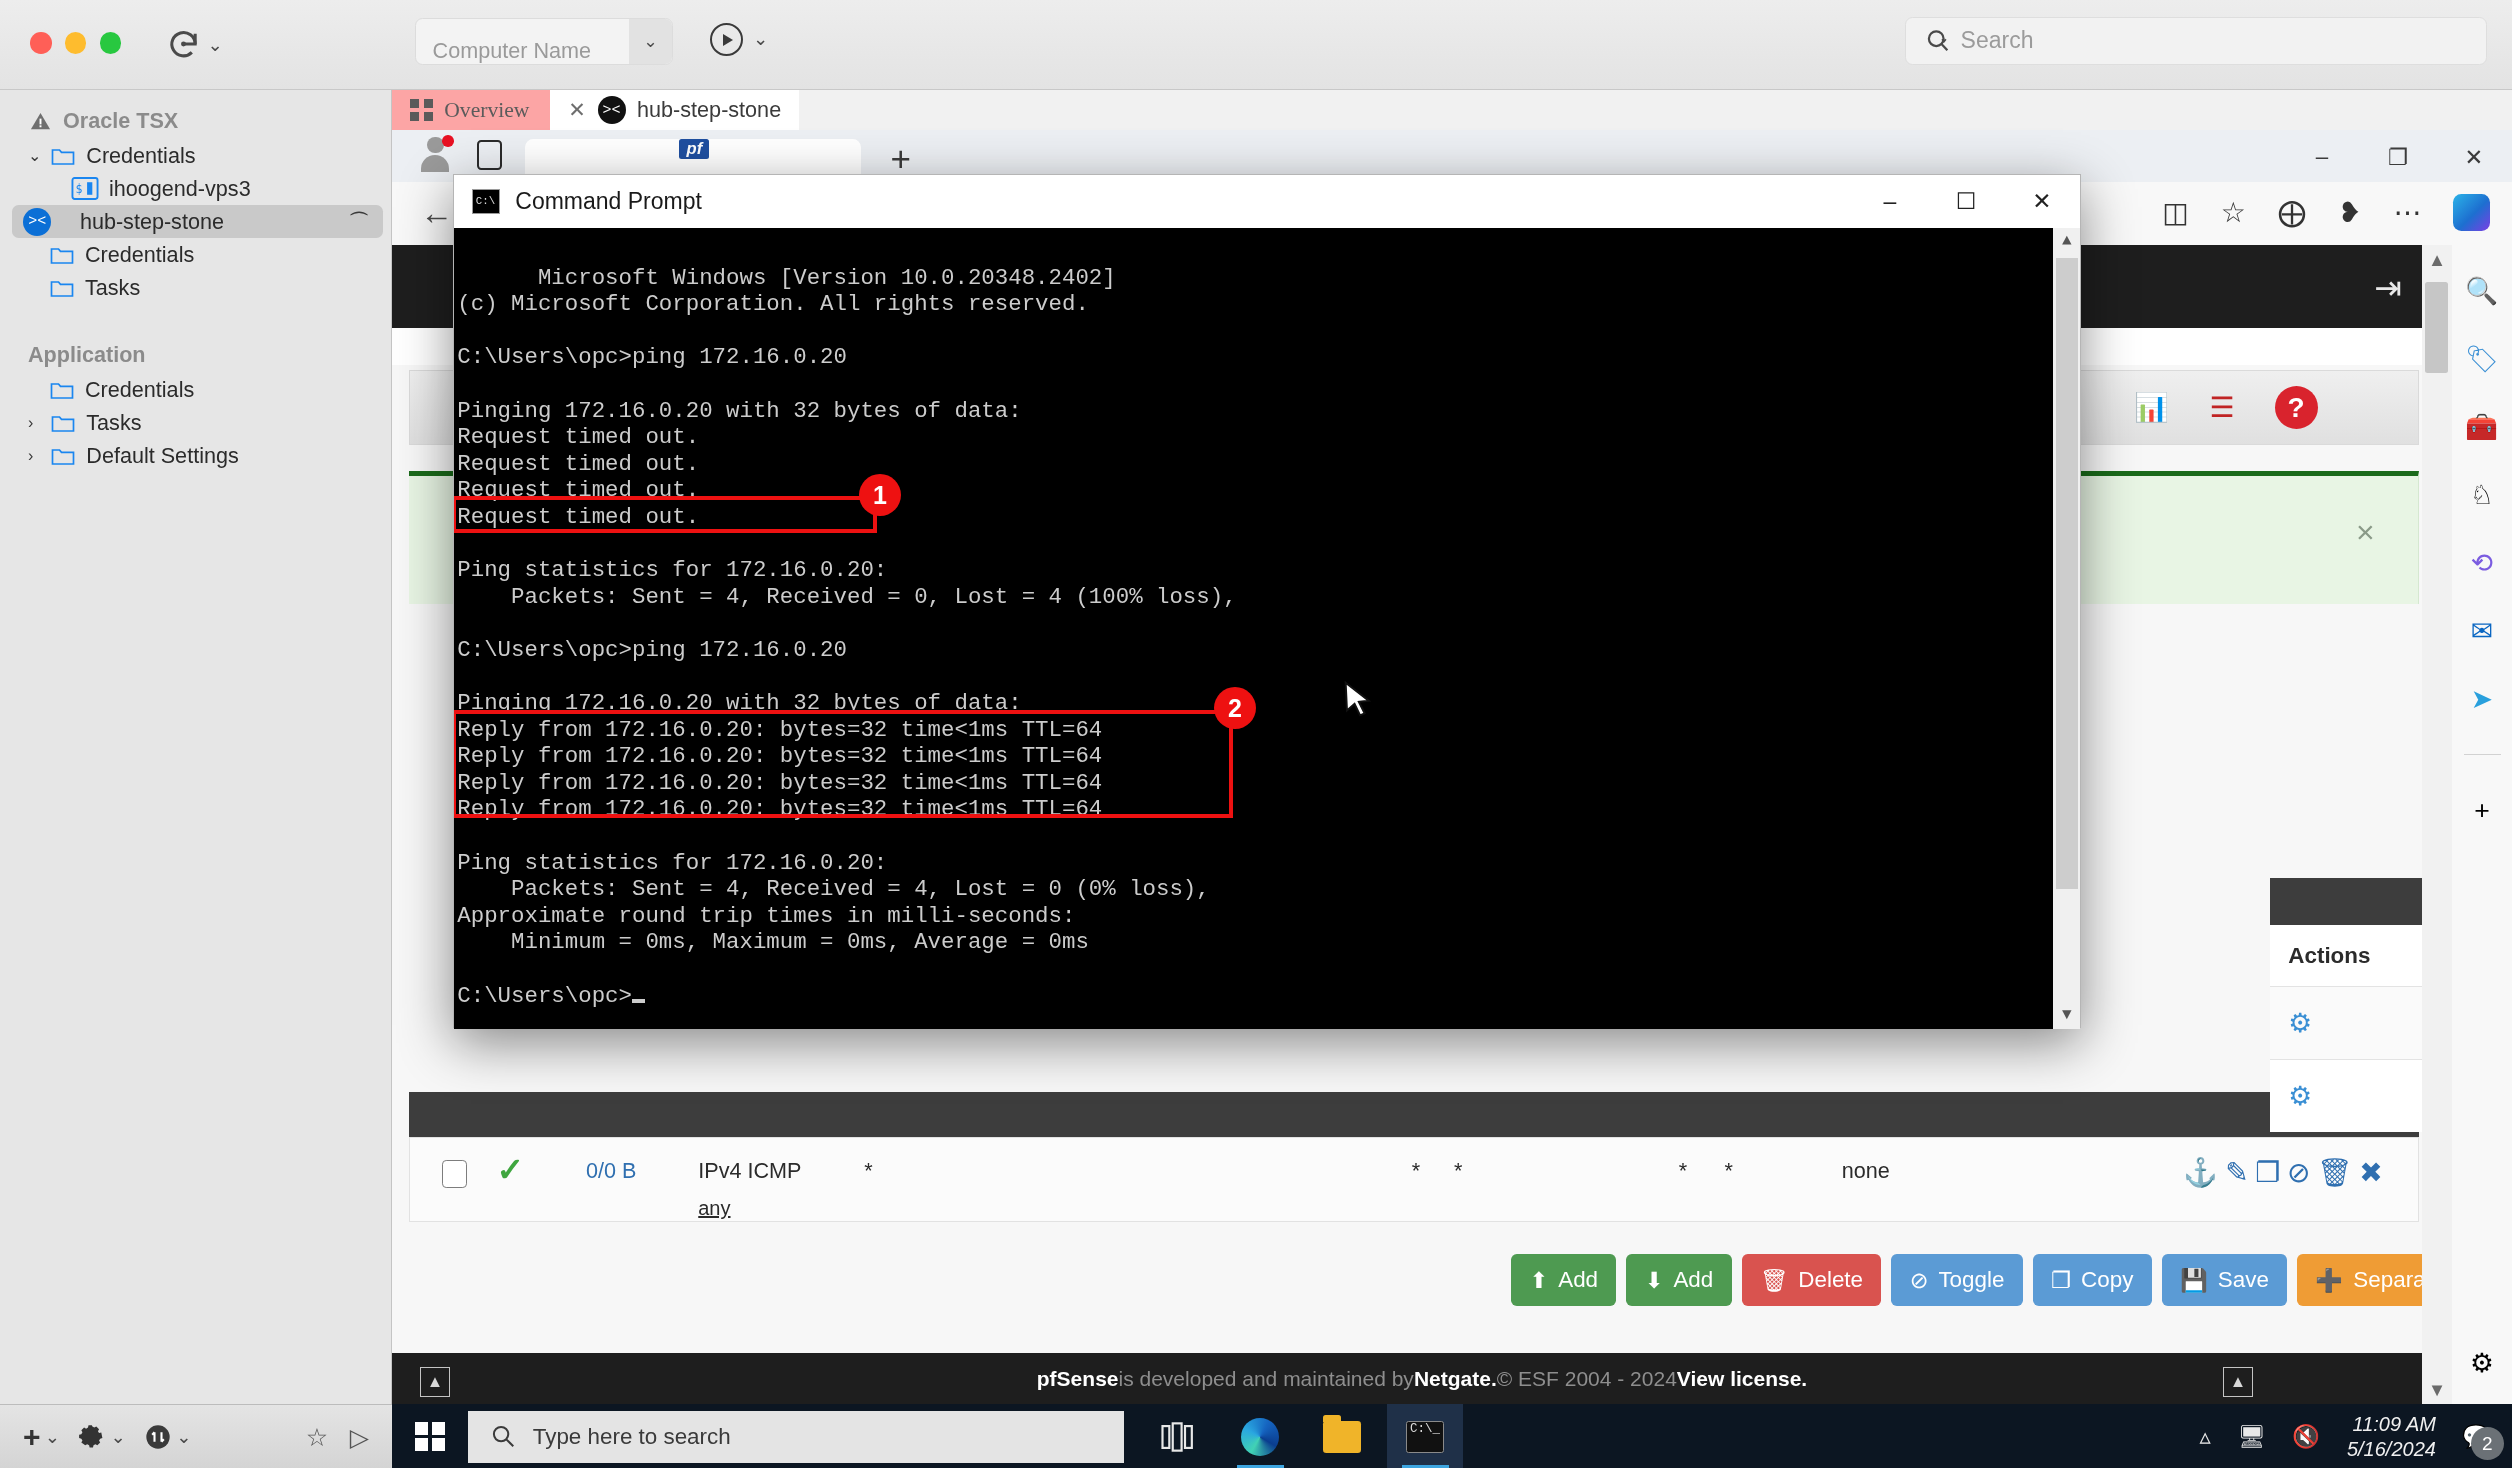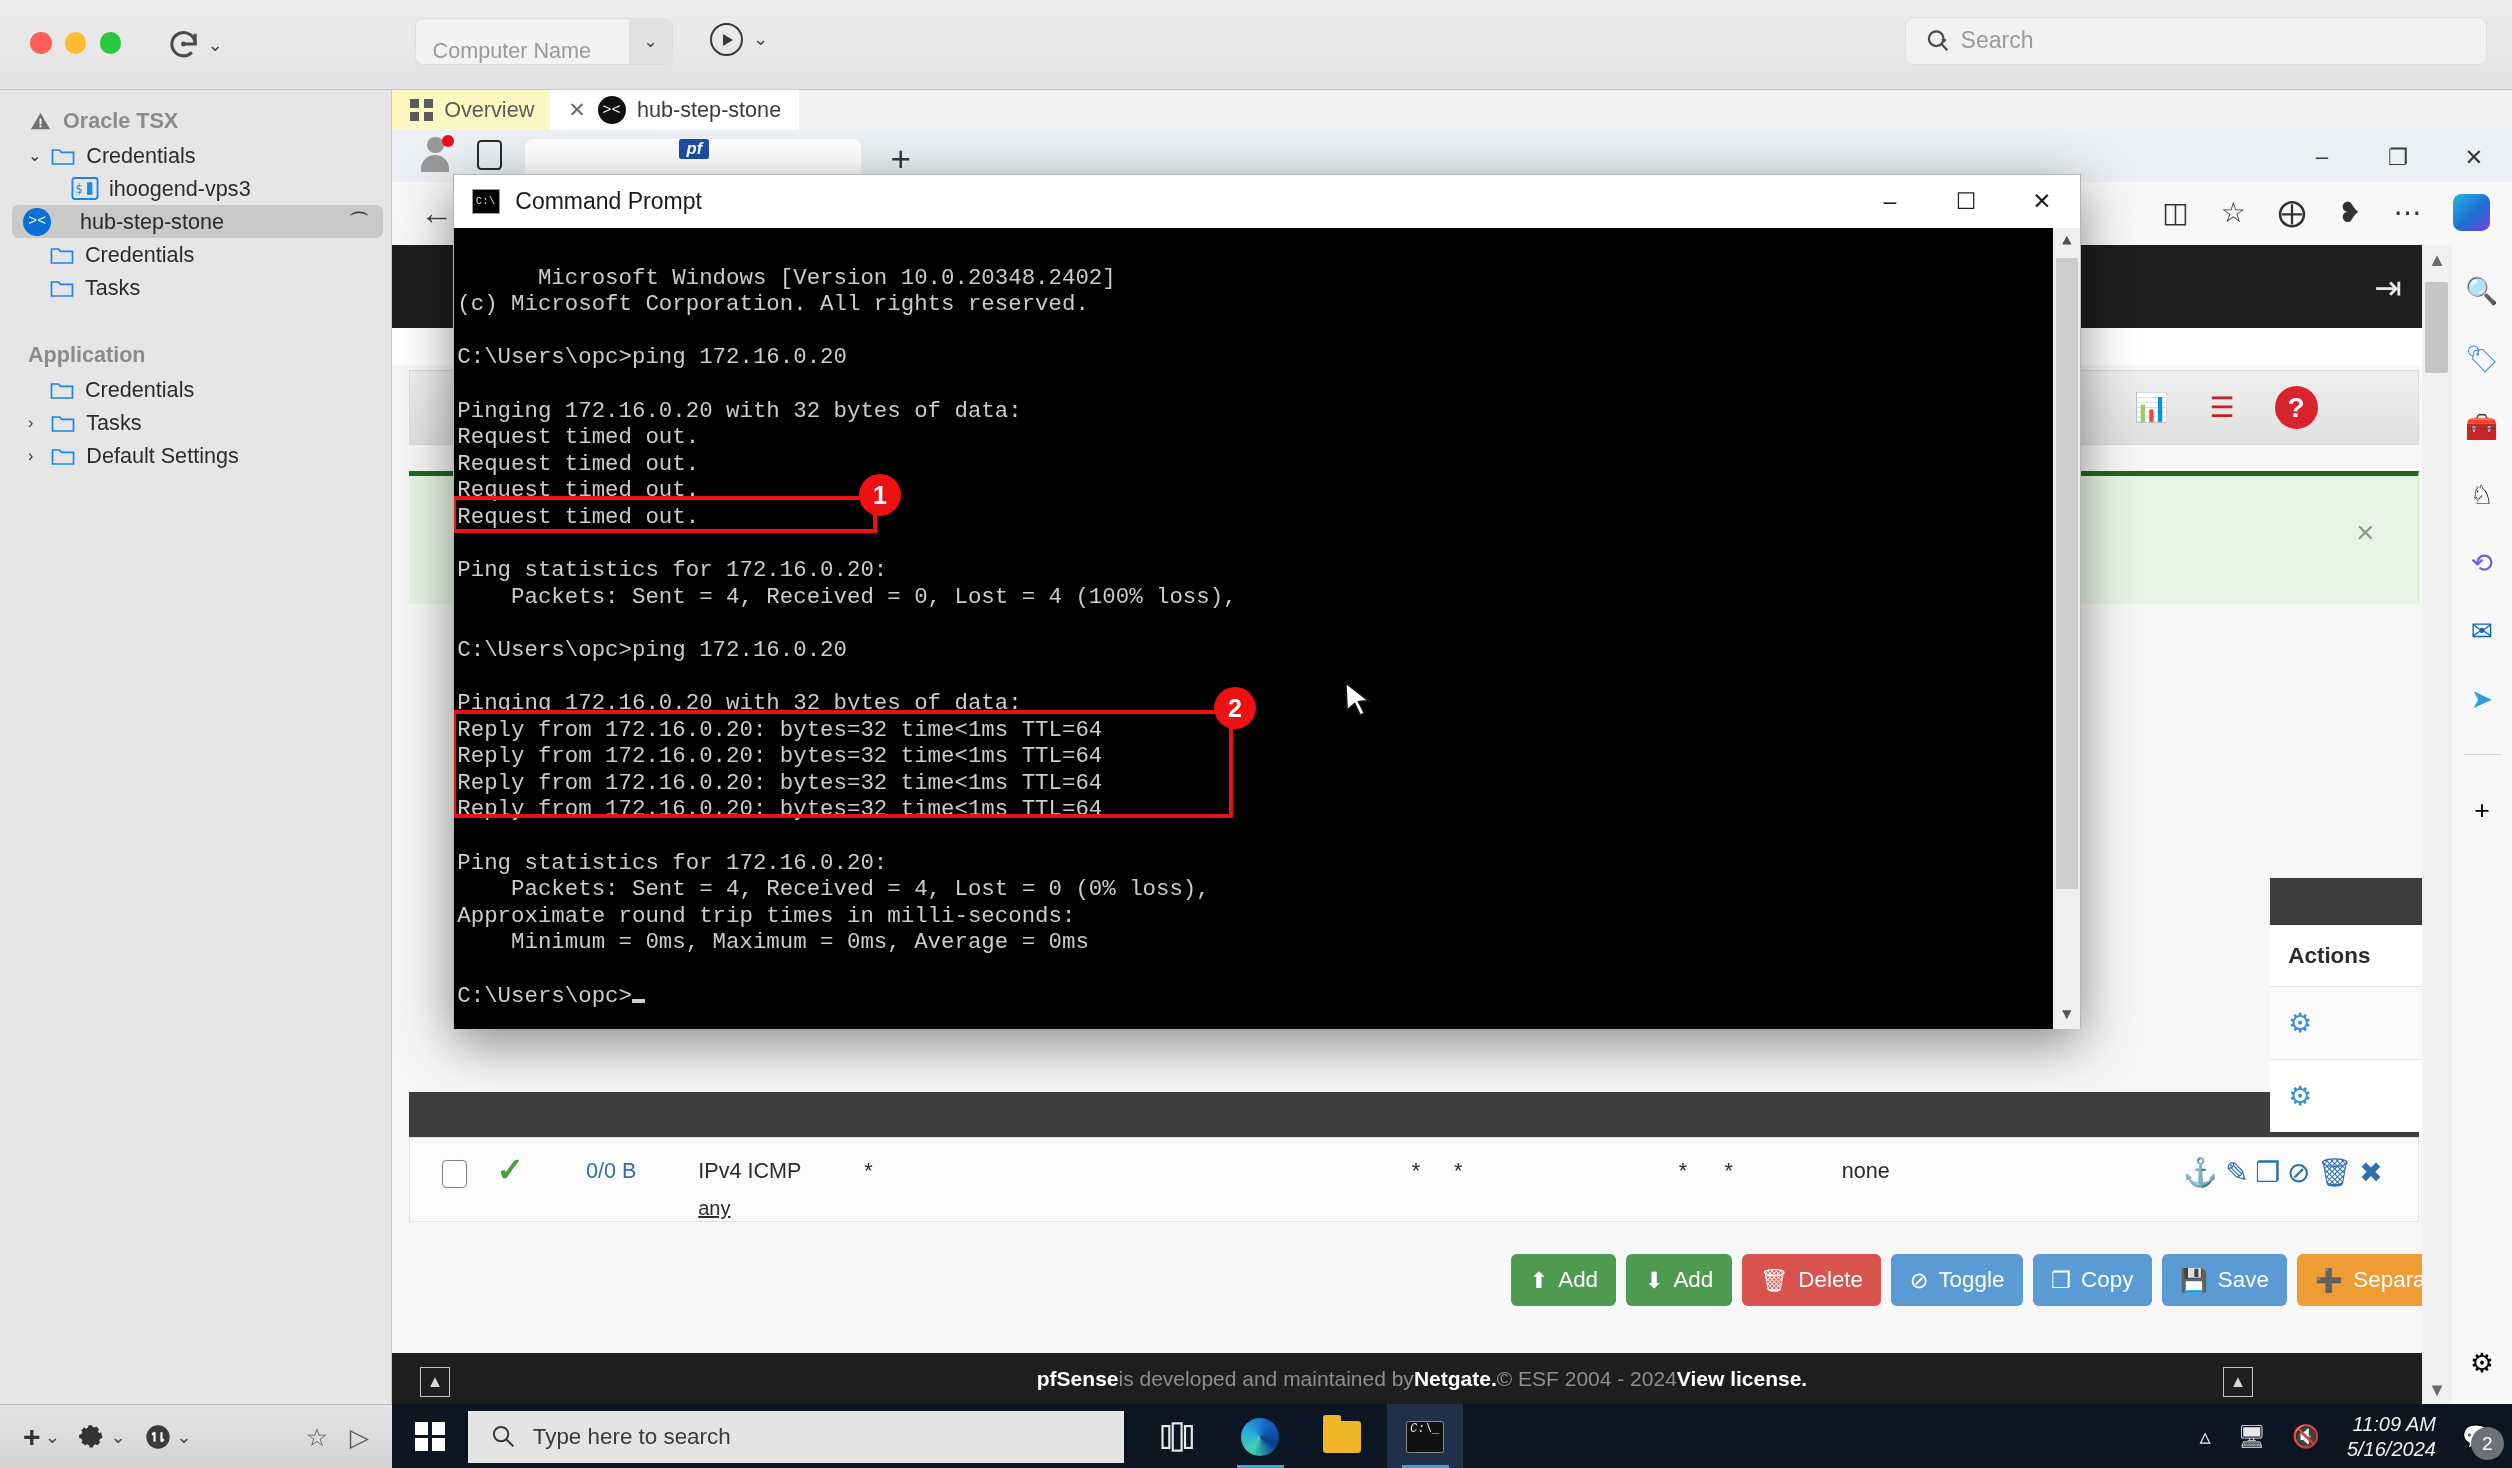--- a/index.html
+++ b/index.html
@@ -83,21 +83,21 @@
 
   
   .tabstrip {
     position: absolute; left: 392px; top: 90px; width: 2120px; height: 40px;
     background: #f1f1f1;
   }
   .tab {
     position: absolute; top: 0; height: 40px; display: flex; align-items: center;
     gap: 11.6px; padding: 0 18.3px; font-size: 21.6px; color: #3b3b3b;
   }
-  .tab.overview { left: 0; width: 158px; background: #fef9c3; color: #5b5b5b; }
+  .tab.overview { left: 0; width: 158px; background: #fca5a5; color: #5b5b5b; font-family: Liberation Serif, serif; }
   .tab.session { left: 158px; background: #ffffff; }
   .grid-ico { display: grid; grid-template-columns: 9.1px 9.1px; grid-gap: 4.2px; }
   .grid-ico i { width: 9.1px; height: 9.1px; background: #5a5a5a; display: block; }
   .tab-close { font-size: 21px; color: #6e6e6e; }
   .ssh-badge {
     width: 28px; height: 28px; border-radius: 50%; background: #111;
     color: #fff; font-size: 15px; display: flex; align-items: center; justify-content: center;
     font-family: "Liberation Mono", monospace;
   }
   .ssh-badge.blue { background: #0b6fd6; }
@@ -205,21 +205,21 @@
   }
   .tb-start { width: 76px; height: 65px; display: flex; align-items: center; justify-content: center; }
   .win-logo { display: grid; grid-template-columns: 13.3px 13.3px; grid-template-rows: 13.3px 13.3px; gap: 3.3px; }
   .win-logo i { background: #ffffff; display: block; }
   .tb-search {
     width: 656px; height: 52px; background: #e4e4e4; display: flex; align-items: center; gap: 16.6px;
     padding-left: 21.6px; color: #3a3a3a; font-size: 22.4px;
   }
   .tb-icons { display: flex; align-items: center; gap: 6.6px; margin-left: 15px; }
   .tb-app { width: 76px; height: 65px; display: flex; align-items: center; justify-content: center; position: relative; }
-  .tb-app.active { background: #1f3048; font-style: italic; }
+  .tb-app.active { background: #1f3048; }
   .tb-underline { position: absolute; bottom: 0; left: 15px; width: 47px; height: 4.2px; background: #3da5e0; }
   .tb-tray { margin-left: auto; display: flex; align-items: center; gap: 26.6px; padding-right: 21.6px; color: #e8e8e8; font-size: 22.4px; }
   .tb-clock { text-align: right; font-size: 20px; line-height: 1.22; color: #f0f0f0; font-style: italic; }
   .tb-notif { position: relative; }
   .notif-count {
     position: absolute; right: -13.3px; bottom: -10px; width: 33px; height: 33px; border-radius: 50%;
     background: #6b7176; color: #fff; font-size: 19px; display: flex; align-items: center; justify-content: center;
   }
   .edge-swirl { width: 38px; height: 38px; border-radius: 50%;
     background: conic-gradient(from 210deg, #41d2b4, #2aa7e0, #1564c0, #0a3d8f, #41d2b4); }

